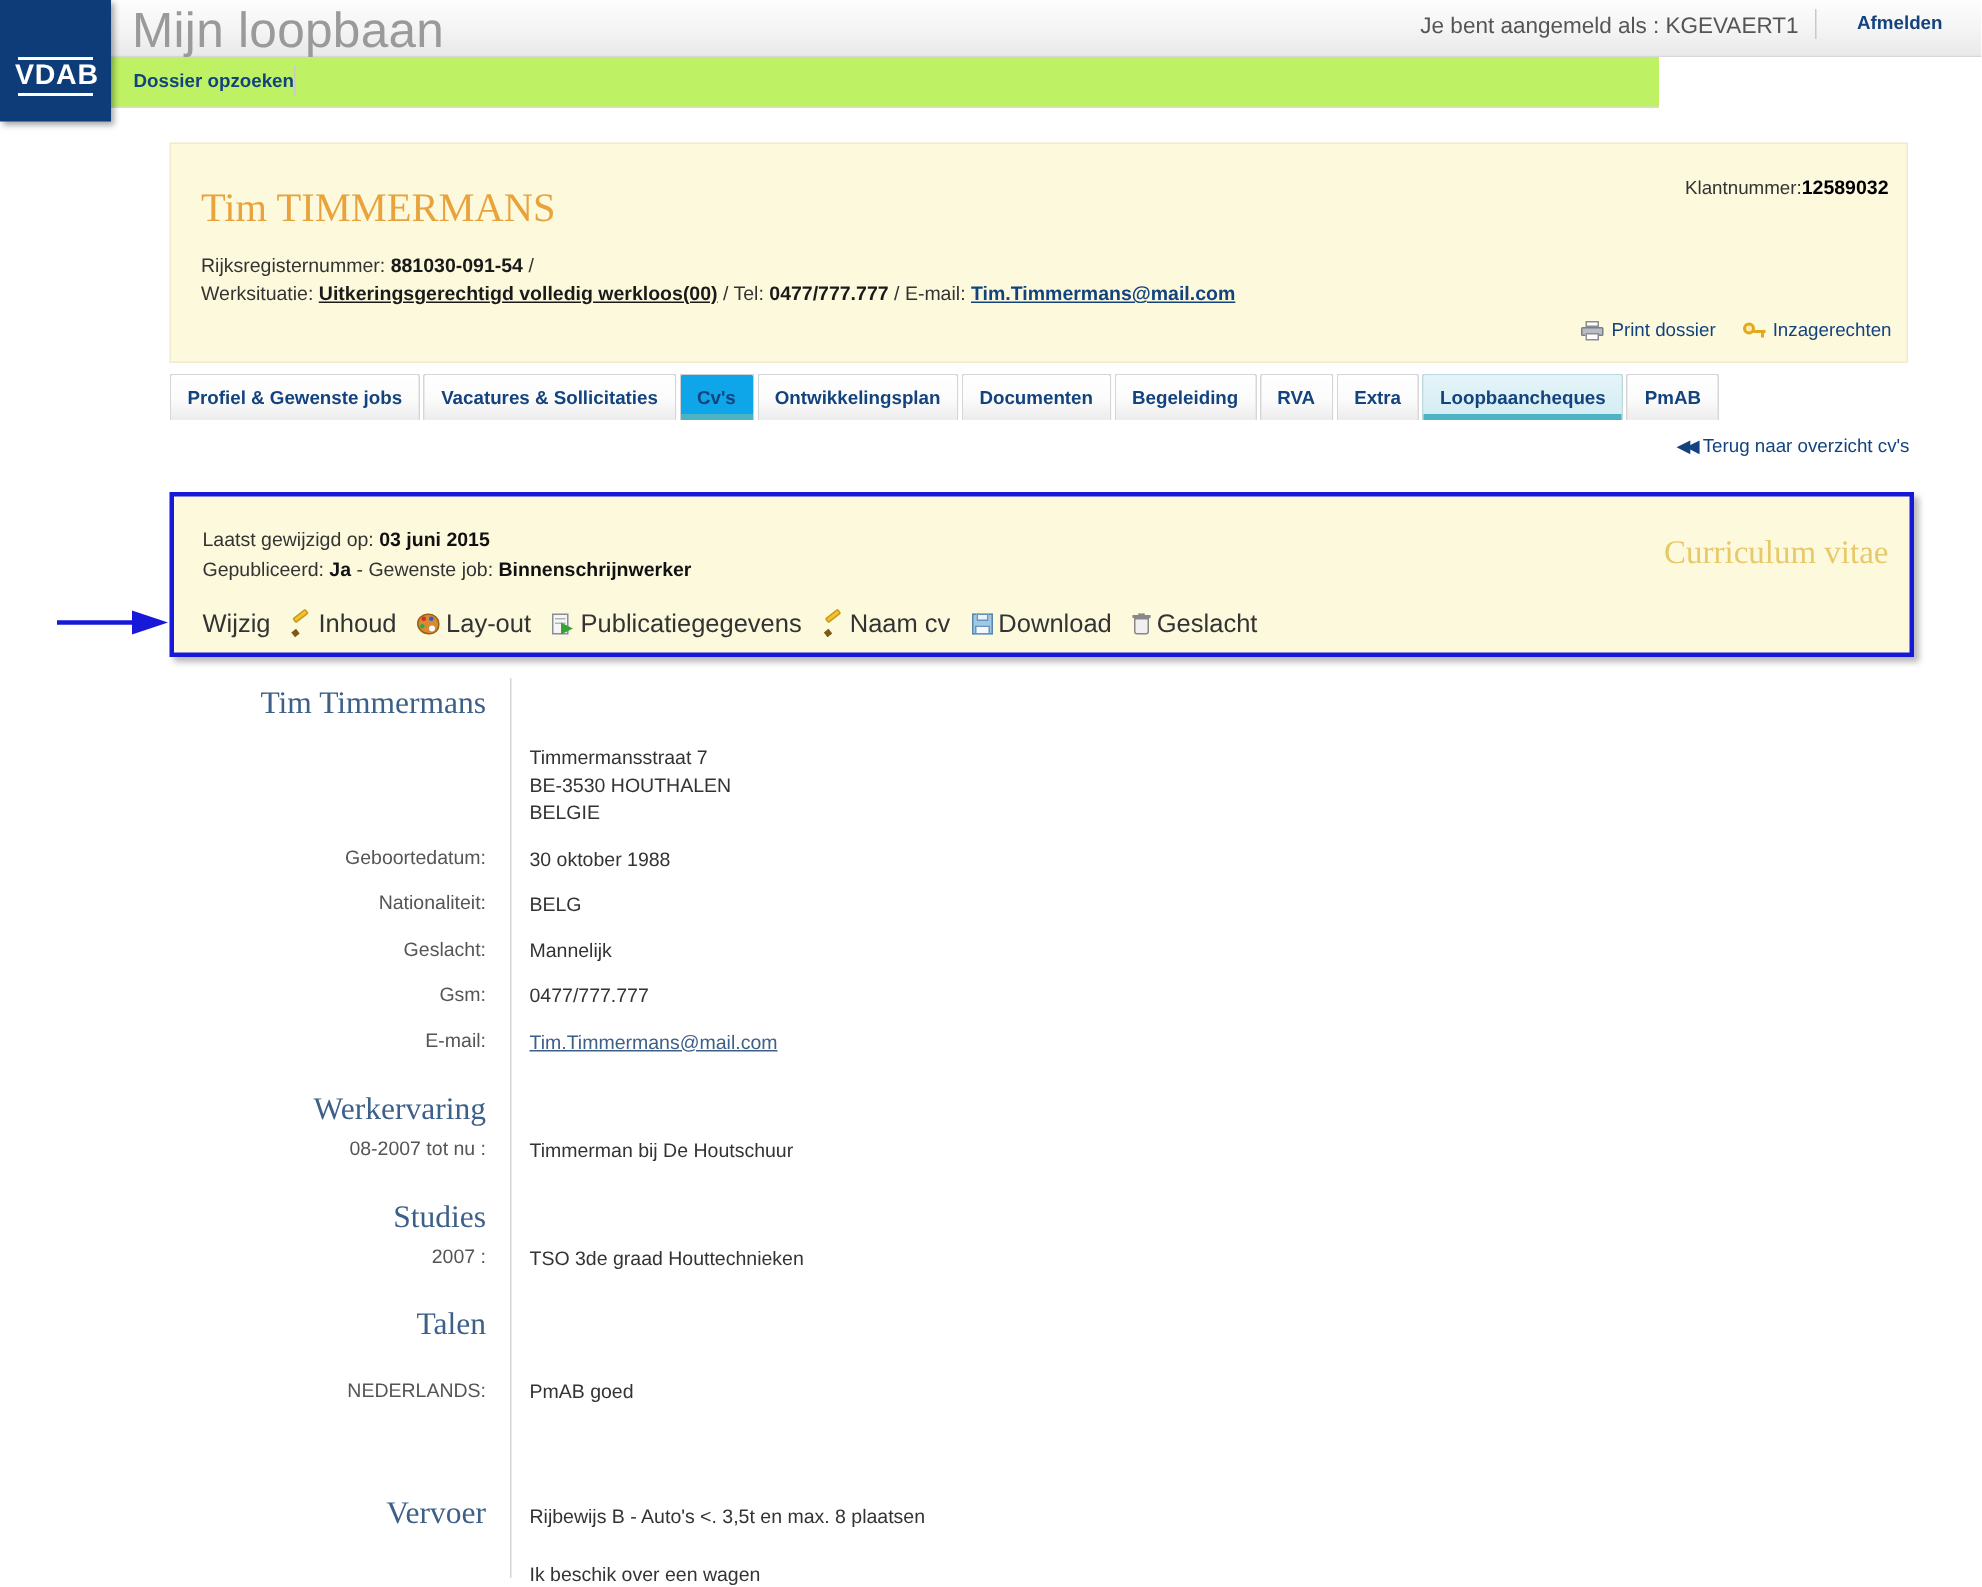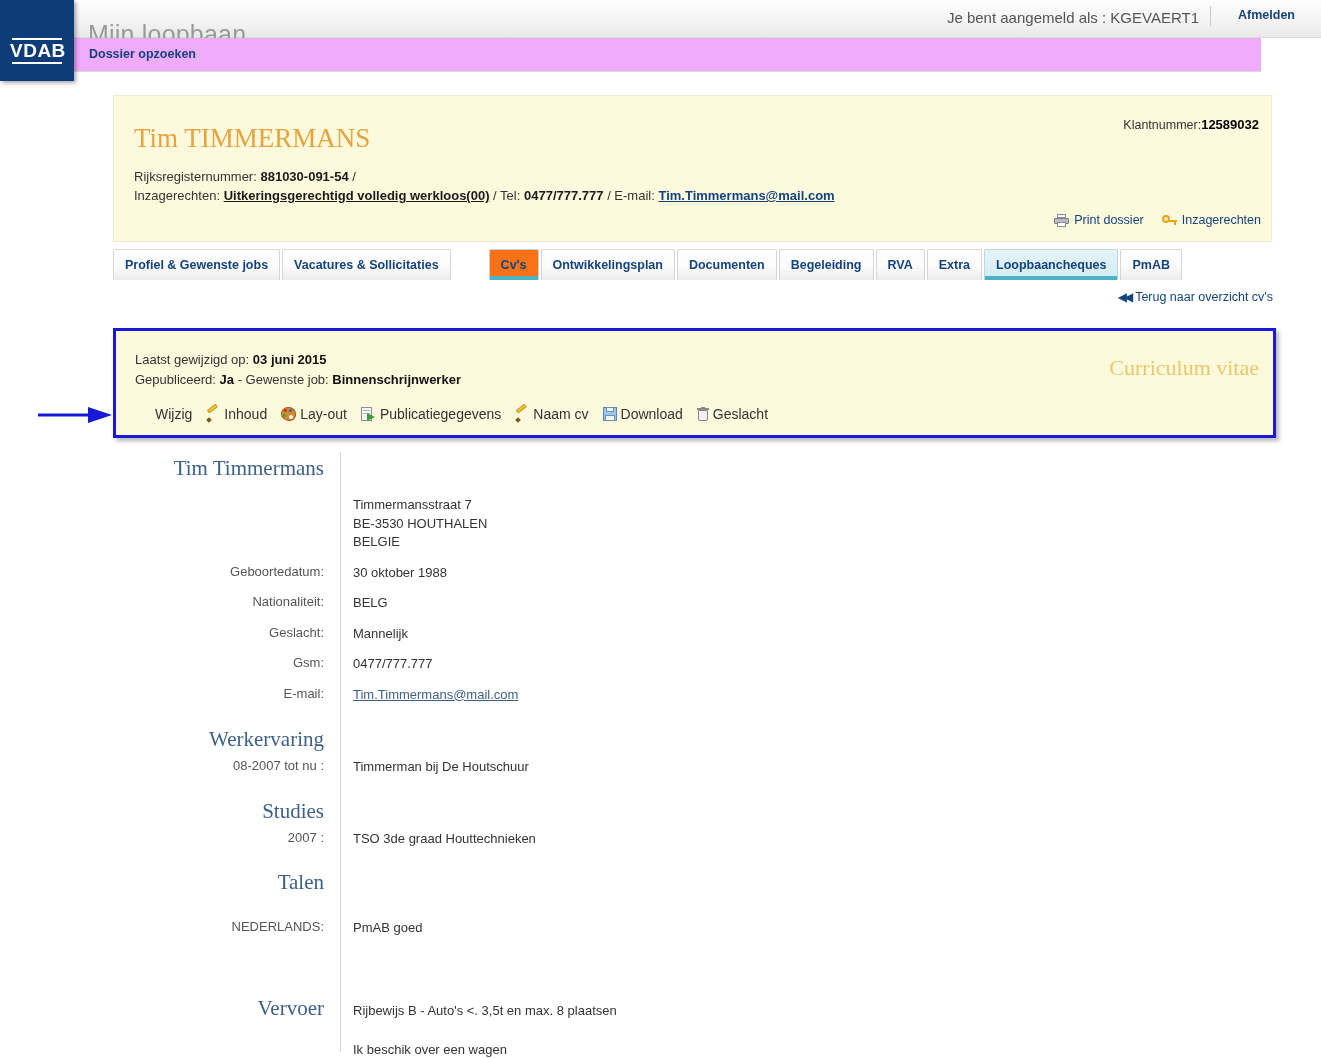--- a/index.html
+++ b/index.html
@@ -12,41 +12,41 @@
   }
   .page { position: relative; width: 1321px; height: 1058px; background:#fff; }
 
   
   .topbar {
     position: absolute; left:0; top:0; width:1321px; height:38px;
     background: linear-gradient(to bottom, #fdfdfd 0%, #f4f4f4 55%, #e9e9e9 100%);
     border-bottom: 1px solid #d8d8d8;
   }
   .app-title {
-    position:absolute; left:88px; top:20px;
-    font-size:25px; color:#9a9a9a; font-weight:400; letter-spacing:.2px;
+    position:absolute; left:88px; top:1px;
+    font-size:33px; color:#9a9a9a; font-weight:400; letter-spacing:.2px;
   }
   .login-info {
     position:absolute; right:122px; top:9px;
     font-size:15px; color:#555;
     white-space:nowrap;
   }
   .login-sep {
     position:absolute; right:110px; top:6px;
     width:1px; height:20px; background:#c9c9c9;
   }
   .logout-link {
     position:absolute; right:26px; top:8px;
     font-size:12.5px; color:#13437e; font-weight:bold; text-decoration:none;
   }
 
   
   .navbar {
-    position:absolute; left:0; top:38px; width:1261px; height:34px;
-    background:#f0abfc; border-bottom:1px solid #d9d9d9;
+    position:absolute; left:0; top:38px; width:1106px; height:34px;
+    background:#bef264; border-bottom:1px solid #d9d9d9;
   }
   .nav-link {
     position:absolute; left:89px; top:9px;
     font-size:12.5px; color:#13437e; font-weight:bold; text-decoration:none;
   }
   .nav-divider {
     position:absolute; left:196px; top:6px; width:1px; height:20px; background:#c9c9c9;
   }
 
   
@@ -112,21 +112,21 @@
     height:31px; padding:0 11px;
     display:flex; align-items:center; justify-content:center;
     font-size:12.5px; font-weight:bold; color:#13437e;
     background: linear-gradient(to bottom, #ffffff 0%, #fbfbfb 55%, #ececec 100%);
     border:1px solid #d6d6d6; border-bottom:none;
     margin-right:2px; cursor:pointer; white-space:nowrap;
     border-radius:2px 2px 0 0;
     position:relative;
   }
   .tab.active {
-    background:#f97316; border-color:#d0d0d0;margin-left:36px;
+    background:#0ea5e9; border-color:#d0d0d0;
   }
   .tab.active::after {
     content:""; position:absolute; left:0; right:0; bottom:0; height:4px; background:#4bb3c4;
   }
   .tab.highlight {
     background: linear-gradient(to bottom, #e4f4f8 0%, #d2ecf2 100%);
     border-color:#bcd9e0;
   }
   .tab.highlight::after {
     content:""; position:absolute; left:0; right:0; bottom:0; height:4px; background:#4bb3c4;
@@ -150,21 +150,21 @@
   .cv-l1 { position:absolute; left:19px; top:21px; font-size:13px; color:#333; }
   .cv-l2 { position:absolute; left:19px; top:41px; font-size:13px; color:#333; }
   .cv-l1 b, .cv-l2 b { color:#111; }
   .cv-title {
     position:absolute; right:14px; top:12px;
     font-family:"Liberation Serif", serif; font-size:22px; color:#e8c96a;margin-top:12px;
   }
   .cv-actions {
     position:absolute; left:19px; top:75px;
     display:flex; align-items:center; gap:14px;
-    font-size:14px; color:#333;margin-left:20px;
+    font-size:17px; color:#333;
   }
   .cv-action { display:flex; align-items:center; gap:4px; color:#333; text-decoration:none; cursor:pointer; }
   .cv-action .lbl { color:#333; }
   .ico-pencil { width:14px; height:13px; transform:rotate(0deg); }
   .ico-pencil .stick { position:absolute; left:2px; top:2px; width:11px; height:4px; background:#f2c230; border:1px solid #c89a16; transform:rotate(-38deg); transform-origin:left center; border-radius:1px; }
   .ico-pencil .tip { position:absolute; left:1px; top:10px; width:4px; height:4px; background:#7b5a12; transform:rotate(-38deg); }
   .ico-palette { width:15px; height:14px; }
   .ico-palette .disc { position:absolute; left:0; top:0; width:15px; height:14px; background:#d9892f; border:1px solid #9c5f18; border-radius:50% 50% 45% 55%; }
   .ico-palette .d1 { position:absolute; left:3px; top:2px; width:3px; height:3px; border-radius:50%; background:#d42b2b; }
   .ico-palette .d2 { position:absolute; left:8px; top:2px; width:3px; height:3px; border-radius:50%; background:#2b5fd4; }
@@ -239,21 +239,21 @@
   <div class="client-panel">
     <div class="client-name">Tim TIMMERMANS</div>
 
     <div class="client-line1">
       <span>Rijksregisternummer:</span>
       <b>881030-091-54</b>
       <span> /</span>
     </div>
 
     <div class="client-line2">
-      <span>Inzagerechten:</span>
+      <span>Werksituatie:</span>
       <a class="ul-link" href="#">Uitkeringsgerechtigd volledig werkloos(00)</a>
       <span> / </span>
       <span>Tel:</span>
       <b>0477/777.777</b>
       <span> / </span>
       <span>E-mail:</span>
       <a class="em-link" href="#">Tim.Timmermans@mail.com</a>
     </div>
 
     <div class="klant">

